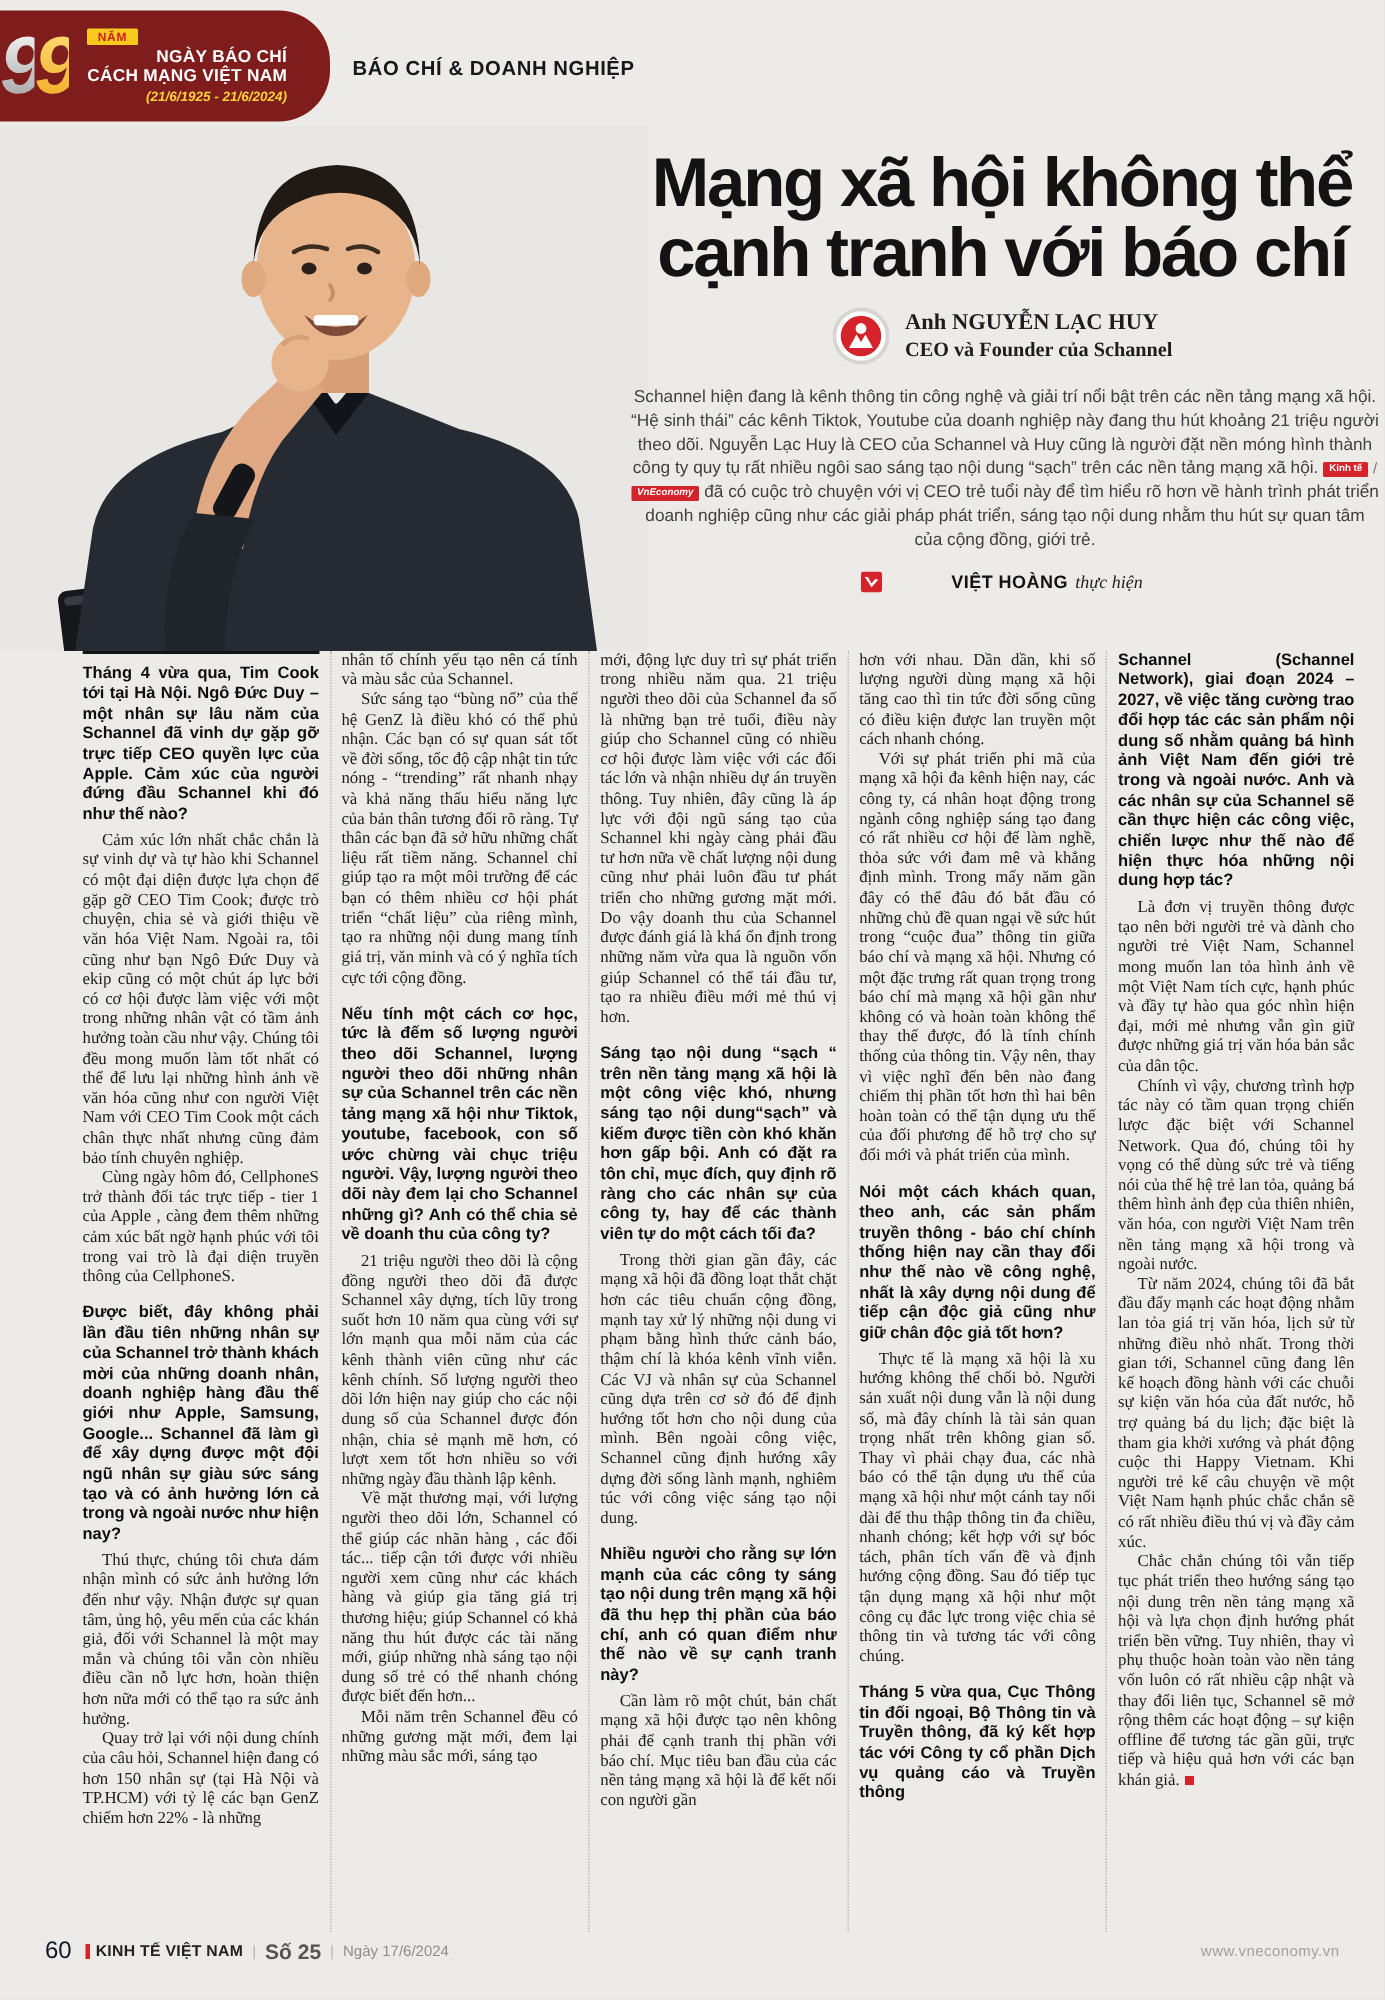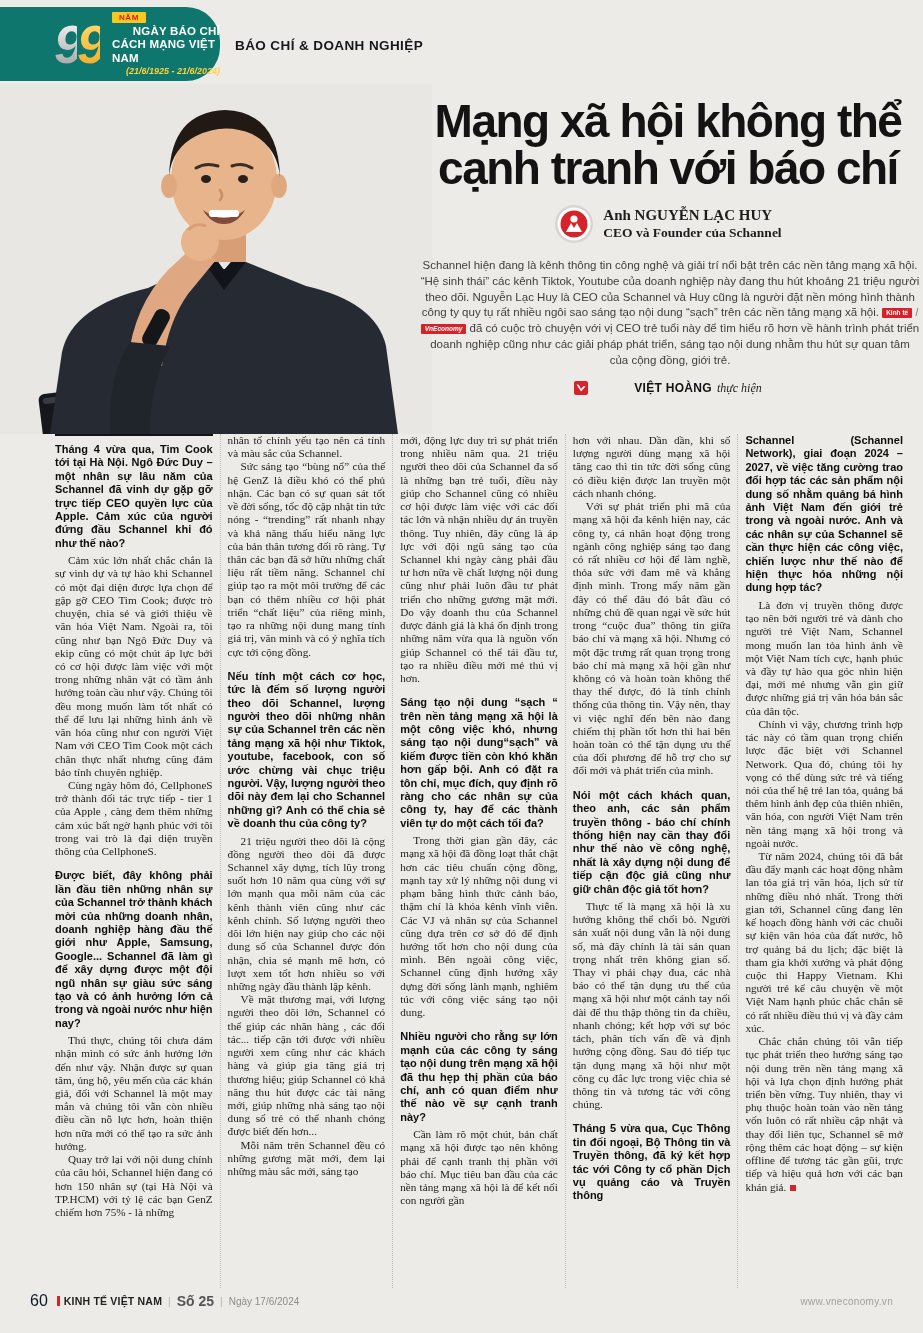--- a/index.html
+++ b/index.html
@@ -1,21 +1,21 @@
 <!DOCTYPE html>
 <html lang="vi"><head>
 <meta charset="utf-8">
 <style>
   html,body{margin:0;padding:0;}
   body{background:#d8d6d3;font-family:"Liberation Sans","DejaVu Sans",sans-serif;}
   .page{position:relative;width:923px;height:1333px;margin:0 auto;background:#edebe8;overflow:hidden;}
 
   
-  .banner{position:absolute;left:0;top:7px;width:220px;height:74px;background:#0f766e;
-          border-radius:0 34px 34px 0;display:flex;align-items:center;padding-left:54px;box-sizing:border-box;}
+  .banner{position:absolute;left:0;top:7px;width:220px;height:74px;background:#7f1d1d;
+          border-radius:0 34px 34px 0;display:flex;align-items:center;box-sizing:border-box;}
   .logo99{font-size:54px;font-weight:bold;line-height:1;letter-spacing:-7px;font-style:italic;margin-right:12px;}
   .logo99 .n1{background:linear-gradient(180deg,#ffffff,#9a9a9a);-webkit-background-clip:text;background-clip:text;color:transparent;}
   .logo99 .n2{background:linear-gradient(180deg,#ffe07a,#f0a71c);-webkit-background-clip:text;background-clip:text;color:transparent;}
   .logo-text{display:flex;flex-direction:column;line-height:1.15;align-items:flex-end;}
   .nam-badge{align-self:flex-start;background:#f7c81e;color:#d01f27;font-size:8px;font-weight:bold;
              padding:1px 7px;border-radius:1px;margin-bottom:2px;letter-spacing:.5px;}
   .logo-line{color:#fff;font-weight:bold;font-size:11.5px;letter-spacing:.2px;}
   .logo-dates{color:#ffd23a;font-size:9px;font-weight:bold;font-style:italic;margin-top:1px;}
   .section-label{position:absolute;left:235px;top:38px;font-size:13.5px;font-weight:bold;color:#16181b;letter-spacing:.4px;}
 
@@ -151,21 +151,21 @@
     </div>
   </div>
 
   <div class="columns">
       <div class="col">
         <p class="q">Tháng 4 vừa qua, Tim Cook tới tại Hà Nội. Ngô Đức Duy – một nhân sự lâu năm của Schannel đã vinh dự gặp gỡ trực tiếp CEO quyền lực của Apple. Cảm xúc của người đứng đầu Schannel khi đó như thế nào?</p>
         <p class="a">Cảm xúc lớn nhất chắc chắn là sự vinh dự và tự hào khi Schannel có một đại diện được lựa chọn để gặp gỡ CEO Tim Cook; được trò chuyện, chia sẻ và giới thiệu về văn hóa Việt Nam. Ngoài ra, tôi cũng như bạn Ngô Đức Duy và ekip cũng có một chút áp lực bởi có cơ hội được làm việc với một trong những nhân vật có tầm ảnh hưởng toàn cầu như vậy. Chúng tôi đều mong muốn làm tốt nhất có thể để lưu lại những hình ảnh về văn hóa cũng như con người Việt Nam với CEO Tim Cook một cách chân thực nhất nhưng cũng đảm bảo tính chuyên nghiệp.</p>
         <p class="a">Cùng ngày hôm đó, CellphoneS trở thành đối tác trực tiếp - tier 1 của Apple , càng đem thêm những cảm xúc bất ngờ hạnh phúc với tôi trong vai trò là đại diện truyền thông của CellphoneS.</p>
         <p class="q">Được biết, đây không phải lần đầu tiên những nhân sự của Schannel trở thành khách mời của những doanh nhân, doanh nghiệp hàng đầu thế giới như Apple, Samsung, Google... Schannel đã làm gì để xây dựng được một đội ngũ nhân sự giàu sức sáng tạo và có ảnh hưởng lớn cả trong và ngoài nước như hiện nay?</p>
         <p class="a">Thú thực, chúng tôi chưa dám nhận mình có sức ảnh hưởng lớn đến như vậy. Nhận được sự quan tâm, ủng hộ, yêu mến của các khán giả, đối với Schannel là một may mắn và chúng tôi vẫn còn nhiều điều cần nỗ lực hơn, hoàn thiện hơn nữa mới có thể tạo ra sức ảnh hưởng.</p>
-        <p class="a">Quay trở lại với nội dung chính của câu hỏi, Schannel hiện đang có hơn 150 nhân sự (tại Hà Nội và TP.HCM) với tỷ lệ các bạn GenZ chiếm hơn 75% - là những</p>
+        <p class="a">Quay trở lại với nội dung chính của câu hỏi, Schannel hiện đang có hơn 150 nhân sự (tại Hà Nội và TP.HCM) với tỷ lệ các bạn GenZ chiếm hơn 22% - là những</p>
       </div>
       <div class="col">
         <p class="a cont">nhân tố chính yếu tạo nên cá tính và màu sắc của Schannel.</p>
         <p class="a">Sức sáng tạo “bùng nổ” của thế hệ GenZ là điều khó có thể phủ nhận. Các bạn có sự quan sát tốt về đời sống, tốc độ cập nhật tin tức nóng - “trending” rất nhanh nhạy và khả năng thấu hiểu năng lực của bản thân tương đối rõ ràng. Tự thân các bạn đã sở hữu những chất liệu rất tiềm năng. Schannel chỉ giúp tạo ra một môi trường để các bạn có thêm nhiều cơ hội phát triển “chất liệu” của riêng mình, tạo ra những nội dung mang tính giá trị, văn minh và có ý nghĩa tích cực tới cộng đồng.</p>
         <p class="q">Nếu tính một cách cơ học, tức là đếm số lượng người theo dõi Schannel, lượng người theo dõi những nhân sự của Schannel trên các nền tảng mạng xã hội như Tiktok, youtube, facebook, con số ước chừng vài chục triệu người. Vậy, lượng người theo dõi này đem lại cho Schannel những gì? Anh có thể chia sẻ về doanh thu của công ty?</p>
         <p class="a">21 triệu người theo dõi là cộng đồng người theo dõi đã được Schannel xây dựng, tích lũy trong suốt hơn 10 năm qua cùng với sự lớn mạnh qua mỗi năm của các kênh thành viên cũng như các kênh chính. Số lượng người theo dõi lớn hiện nay giúp cho các nội dung số của Schannel được đón nhận, chia sẻ mạnh mẽ hơn, có lượt xem tốt hơn nhiều so với những ngày đầu thành lập kênh.</p>
         <p class="a">Về mặt thương mại, với lượng người theo dõi lớn, Schannel có thể giúp các nhãn hàng , các đối tác... tiếp cận tới được với nhiều người xem cũng như các khách hàng và giúp gia tăng giá trị thương hiệu; giúp Schannel có khả năng thu hút được các tài năng mới, giúp những nhà sáng tạo nội dung số trẻ có thể nhanh chóng được biết đến hơn...</p>
         <p class="a">Mỗi năm trên Schannel đều có những gương mặt mới, đem lại những màu sắc mới, sáng tạo</p>
       </div>
       <div class="col">

